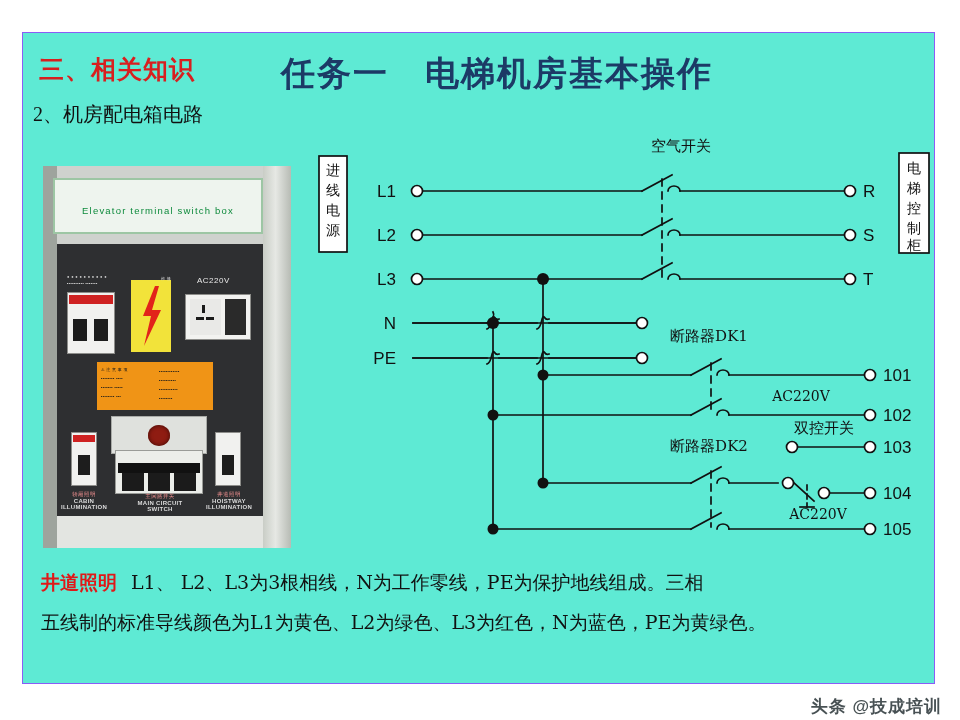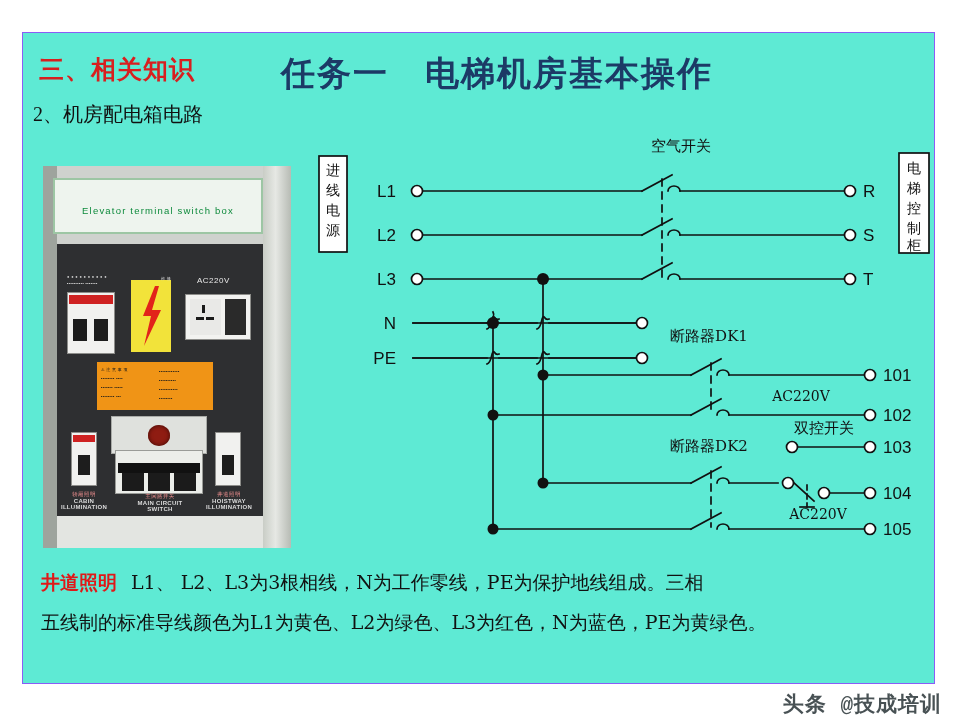--- a/index.html
+++ b/index.html
@@ -84,22 +84,22 @@
   
   #note{
     position:absolute;left:18px;top:530px;width:880px;
     font-family:"DejaVu Serif","Liberation Serif",serif;
     font-size:19px;color:#111;line-height:2.1;
   }
   #note .hl{color:#e01818;font-weight:bold;margin-right:14px;}
   
   #watermark{
     position:absolute;right:18px;bottom:2px;
-    font-family:Liberation Mono, monospace;
-    font-size:21px;font-weight:bold;color:#2f3a3d;letter-spacing:1px;
+    font-family:Liberation Sans, sans-serif;
+    font-size:17px;font-weight:bold;color:#2f3a3d;letter-spacing:1px;
     white-space:nowrap;opacity:.88;
   }
 </style>
 </head>
 <body>
 
 <div id="slide">
 
   <div id="section-heading">三、相关知识</div>
   <div id="slide-title">任务一　电梯机房基本操作</div>

